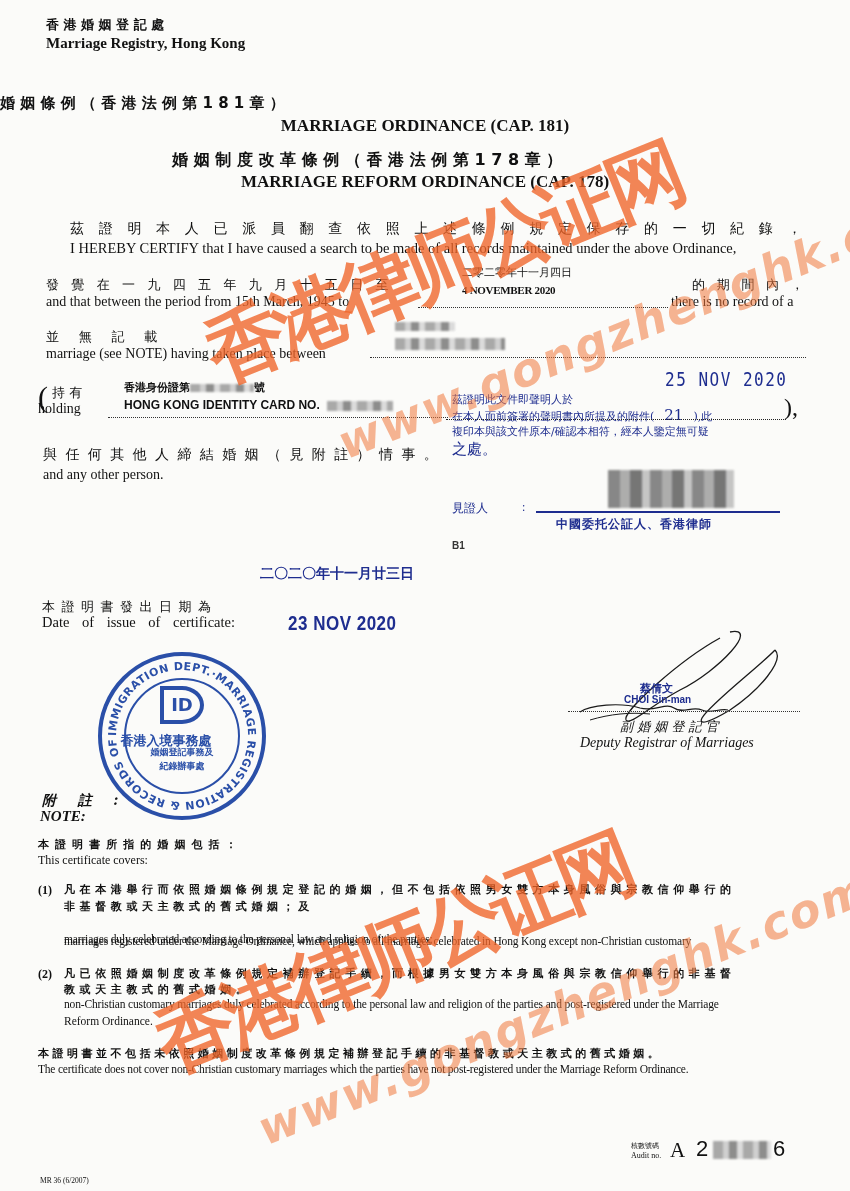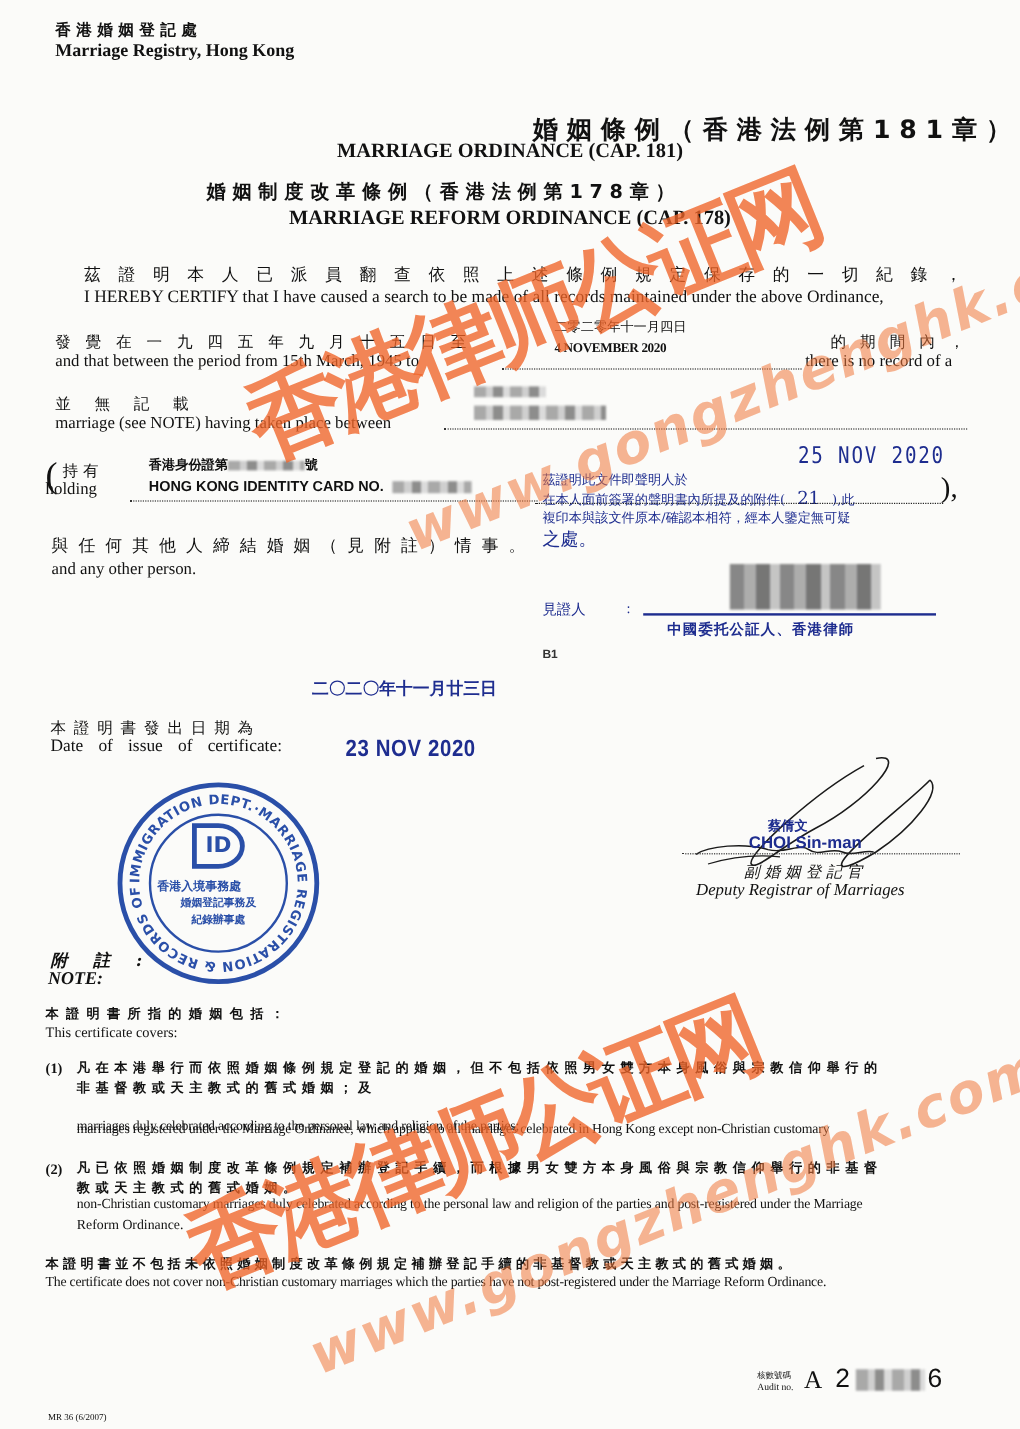--- a/index.html
+++ b/index.html
@@ -50,21 +50,21 @@
     border-radius: 50%; border: 2px solid #2a4fa8;
   }
   .para-num { position: absolute; left: 38px; font-family: "Liberation Serif", serif; font-weight: bold; font-size: 12px; }
 </style>
 </head>
 <body>
 
 <div class="abs bold" style="left:46px; top:16px; font-size:13px; font-family:'DejaVu Sans',sans-serif;">香 港 婚 姻 登 記 處</div>
 <div class="abs bold" style="left:46px; top:35px; font-size:15px;">Marriage Registry, Hong Kong</div>
 
-<div class="abs bold" style="left:0; width:850px; text-align:right; top:94px; font-size:21px; letter-spacing:0.35em; font-family:'DejaVu Sans',sans-serif;">婚姻條例（香港法例第181章）</div>
+<div class="abs bold" style="left:0; width:850px; text-align:left; top:94px; font-size:15px; letter-spacing:0.35em; font-family:'DejaVu Sans',sans-serif;">婚姻條例（香港法例第181章）</div>
 <div class="abs bold" style="left:0; width:850px; text-align:center; top:116px; font-size:17px;">MARRIAGE ORDINANCE (CAP. 181)</div>
 <div class="abs bold" style="left:0; width:740px; text-align:center; top:150px; font-size:16px; letter-spacing:0.35em; font-family:'DejaVu Sans',sans-serif;">婚姻制度改革條例（香港法例第178章）</div>
 <div class="abs bold" style="left:0; width:850px; text-align:center; top:172px; font-size:17px;">MARRIAGE REFORM ORDINANCE (CAP. 178)</div>
 
 <div class="abs" style="left:70px; top:220px; font-size:14px; letter-spacing:1.05em; font-family:'DejaVu Serif',serif;">茲證明本人已派員翻查依照上述條例規定保存的一切紀錄，</div>
 <div class="abs" style="left:70px; top:240px; font-size:14.5px;">I HEREBY CERTIFY that I have caused a search to be made of all records maintained under the above Ordinance,</div>
 
 <div class="abs" style="left:46px; top:276px; font-size:13px; letter-spacing:0.95em; font-family:'DejaVu Serif',serif;">發覺在一九四五年九月十五日至</div>
 <div class="abs" style="left:462px; top:265px; font-size:11px; font-family:'DejaVu Sans',sans-serif;">二零二零年十一月四日</div>
 <div class="abs" style="left:692px; top:276px; font-size:13px; letter-spacing:0.9em; font-family:'DejaVu Serif',serif;">的期間內，</div>
@@ -119,33 +119,33 @@
   <svg width="160" height="160" viewBox="0 0 160 160" style="position:absolute; left:0; top:0;">
     <defs>
       <path id="sealArc" d="M 80,80 m -66,0 a 66,66 0 1,1 132,0 a 66,66 0 1,1 -132,0"></path>
     </defs>
     <text font-family="DejaVu Sans, sans-serif" font-size="11" font-weight="bold" fill="#2a4fa8" letter-spacing="0.5">
       <textPath href="#sealArc" startOffset="0">IMMIGRATION DEPT.·MARRIAGE REGISTRATION &amp; RECORDS OFF.·HK·</textPath>
     </text>
   </svg>
   <div class="stamp-inner"></div>
   <div style="position:absolute; left:58px; top:30px; width:44px; height:38px; border:4px solid #2a4fa8; border-radius:0 50% 50% 0; font-family:'DejaVu Sans',sans-serif; font-weight:bold; font-size:18px; color:#2a4fa8; text-align:center; line-height:30px;">ID</div>
-  <div style="position:absolute; left:0; width:128px; text-align:center; top:76px; font-size:10px; font-weight:bold; font-family:Liberation Sans, sans-serif;">香港入境事務處</div>
+  <div style="position:absolute; left:0; width:128px; text-align:center; top:76px; font-size:13px; font-weight:bold; font-family:Liberation Sans, sans-serif;">香港入境事務處</div>
   <div style="position:absolute; left:0; width:160px; text-align:center; top:90px; font-size:9px; font-weight:bold; font-family:'DejaVu Sans',sans-serif;">婚姻登記事務及</div>
   <div style="position:absolute; left:0; width:160px; text-align:center; top:104px; font-size:9px; font-weight:bold; font-family:'DejaVu Sans',sans-serif;">紀錄辦事處</div>
 </div>
 
 <svg class="abs" width="220" height="110" style="left:570px; top:630px;">
   <path d="M 160,2 C 190,-4 150,40 110,60 C 80,76 60,96 56,90 C 52,82 110,30 150,8" fill="none" stroke="#1a1a1a" stroke-width="1.3"></path>
   <path d="M 205,20 C 215,30 190,60 160,80 C 140,92 128,96 132,88 C 140,74 190,36 205,20" fill="none" stroke="#1a1a1a" stroke-width="1.3"></path>
   <path d="M 10,82 C 20,75 50,72 70,78 C 85,82 96,72 104,78 C 112,84 122,76 132,80 C 140,84 150,78 158,80" fill="none" stroke="#1a1a1a" stroke-width="1.2"></path>
   <path d="M 20,90 C 40,84 60,82 80,84" fill="none" stroke="#1a1a1a" stroke-width="1"></path>
 </svg>
 <div class="abs blue bold" style="left:640px; top:681px; font-size:11px; font-family:'DejaVu Sans',sans-serif;">蔡倩文</div>
-<div class="abs blue bold" style="left:624px; top:694px; font-size:14px; font-family:'Liberation Sans',sans-serif;">CHOI Sin-man</div>
+<div class="abs blue bold" style="left:624px; top:694px; font-size:10px; font-family:'Liberation Sans',sans-serif;">CHOI Sin-man</div>
 <div class="abs dots" style="left:568px; top:708px; width:232px; height:4px;"></div>
 <div class="abs" style="left:620px; top:718px; font-size:13px; font-family:'DejaVu Serif',serif; font-style:italic;">副 婚 姻 登 記 官</div>
 <div class="abs" style="left:580px; top:735px; font-size:14px; font-style:italic;">Deputy Registrar of Marriages</div>
 
 <div class="abs bold" style="left:42px; top:792px; font-size:14px; font-style:italic; letter-spacing:0.6em; font-family:'DejaVu Serif',serif;">附 註 :</div>
 <div class="abs bold" style="left:40px; top:808px; font-size:15px; font-style:italic;">NOTE:</div>
 <div class="abs bold" style="left:38px; top:837px; font-size:11px; letter-spacing:0.55em; font-family:'DejaVu Serif',serif;">本證明書所指的婚姻包括：</div>
 <div class="abs" style="left:38px; top:853px; font-size:12px;text-align:right;">This certificate covers:</div>
 
 <div class="para-num" style="top:883px;">(1)</div>

